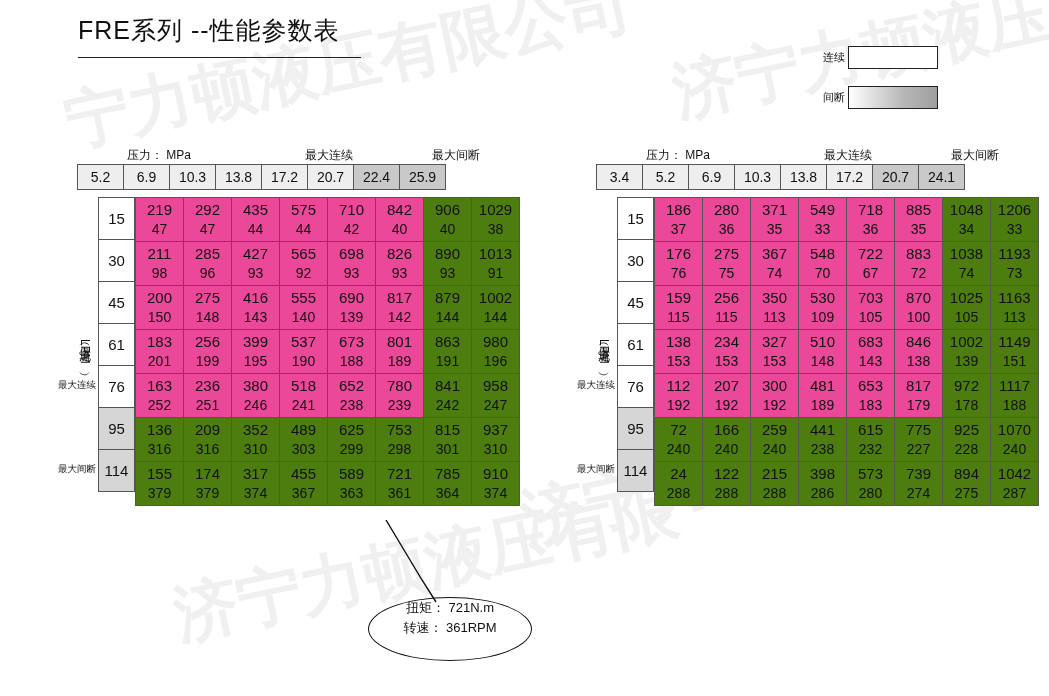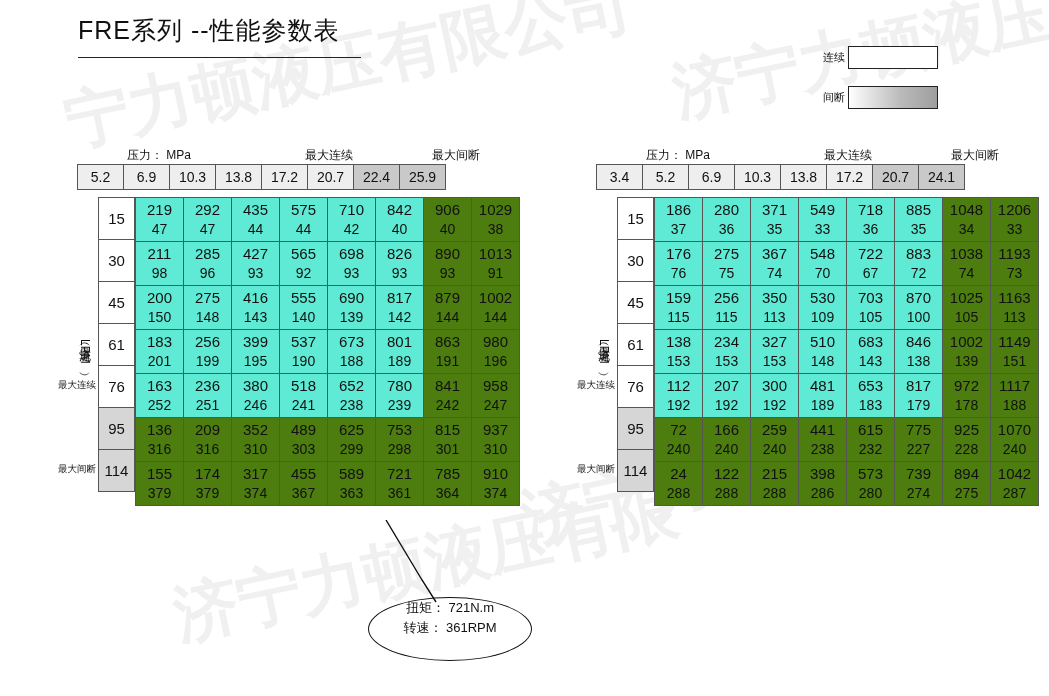--- a/index.html
+++ b/index.html
@@ -101,21 +101,21 @@
   .datagrid td {
     width:47px; height:43px;
     border:1px solid #555;
     padding:0;
     vertical-align:middle;
   }
   .dc { display:flex; flex-direction:column; align-items:center; justify-content:center; height:43px; }
   .dc .t { font-size:15px; line-height:20px; }
   .dc .b { font-size:14px; line-height:19px; }
   td.shade { background:#4d7c0f; }
-  td.plain { background:#5eead4; }
+  td.plain { background:#ec4899; }
 
   
   #callout {
     position:absolute; left:368px; top:597px;
     width:162px; height:62px;
     border:1.4px solid #111;
     border-radius:50%/50%;
     display:flex; flex-direction:column;
     align-items:center; justify-content:flex-start;
     font-size:13px; line-height:20px;

